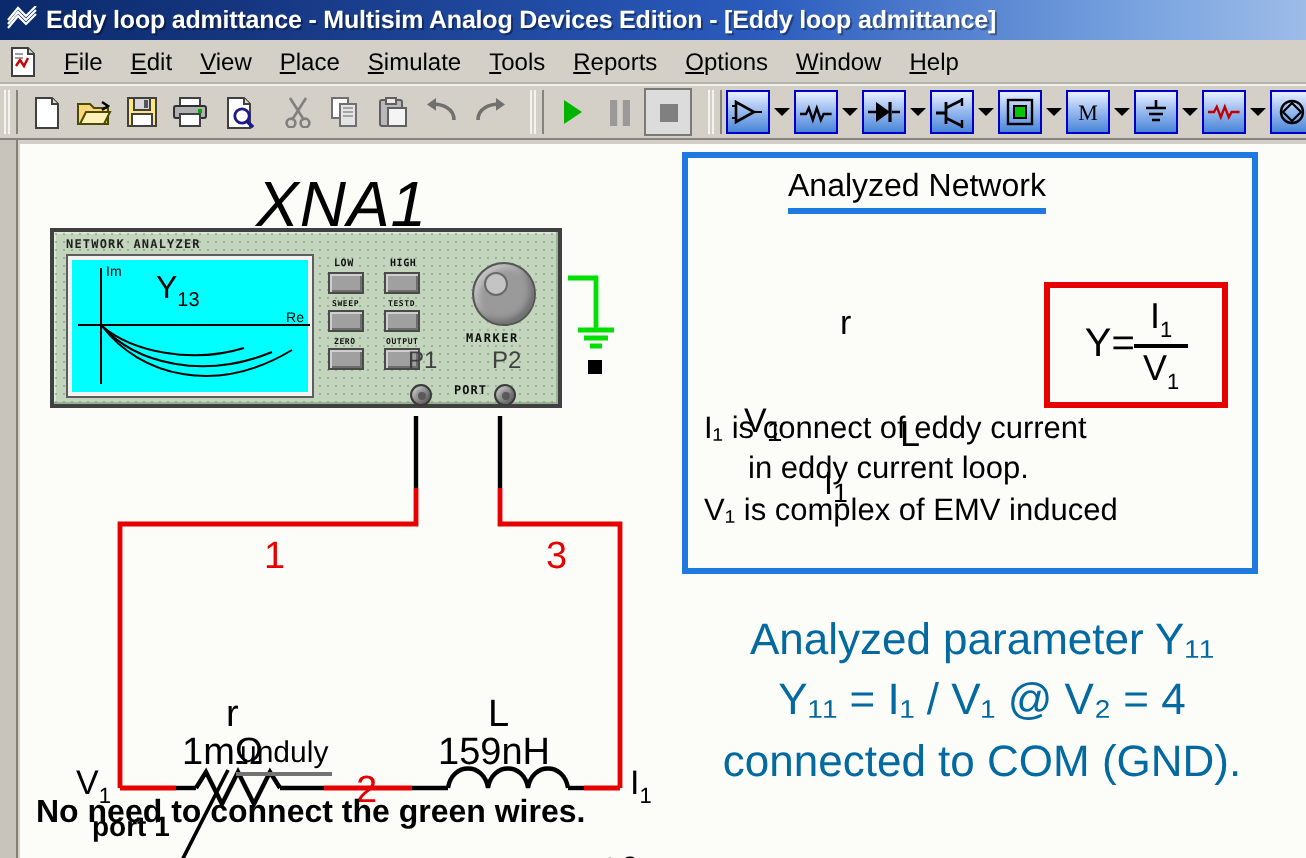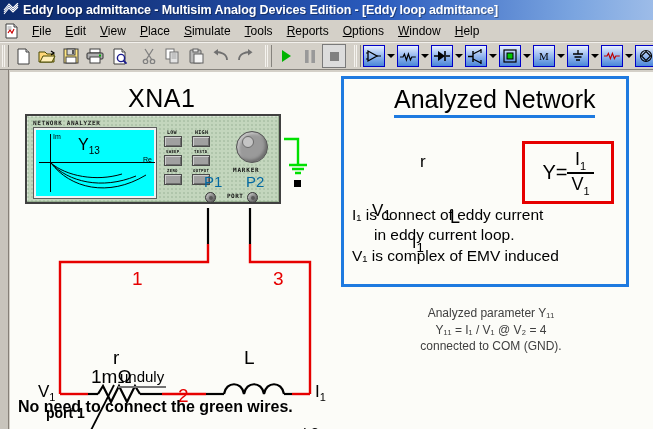--- a/index.html
+++ b/index.html
@@ -95,21 +95,21 @@
   }
   #canvas {
     position: absolute; left: 10px; top: 2px; width: 643px; height: 357px;
     background: #fcfcf8;
     overflow: hidden;
   }
 
   
   #xna-label {
     position: absolute; left: 118px; top: 12px;
-    font-size: 25px; color: #000; letter-spacing: 0.5px;
+    font-size: 32px; color: #000; letter-spacing: 0.5px; font-style: italic;
   }
   #analyzer {
     position: absolute; left: 15px; top: 42px; width: 256px; height: 90px;
     background: #c3d6bd;
     border: 2px solid #404040;
     border-right-color: #404040;
     box-shadow: inset -1px -1px 0 #9ab293, inset 1px 1px 0 #dbe8d7;
   }
   #analyzer::after {
     content: ""; position: absolute; inset: 0;
@@ -161,21 +161,21 @@
     content: ""; position: absolute; left: 5px; top: 4px;
     width: 10px; height: 10px; border-radius: 50%;
     background: #c4c4c4; border: 1px solid #6a6a6a;
   }
   #na-marker {
     position: absolute; left: 206px; top: 50px; z-index: 3;
     font-family: "DejaVu Sans Mono", monospace;
     font-size: 6px; font-weight: bold; color: #101010; letter-spacing: 0.8px;
   }
   .na-port-lbl {
-    position: absolute; font-size: 15px; color: #0369a1; z-index: 3;
+    position: absolute; font-size: 12px; color: #404040; z-index: 3;
   }
   .na-jack {
     position: absolute; width: 11px; height: 11px; border-radius: 50%;
     background: #8e8e8e; border: 1px solid #3a3a3a; z-index: 3;
     box-shadow: inset -1px -1px 2px #5e5e5e, inset 1px 1px 2px #c9c9c9;
   }
   .na-jack::after {
     content: ""; position: absolute; left: 3px; top: 3px;
     width: 4px; height: 4px; border-radius: 50%; background: #595959;
   }
@@ -195,40 +195,40 @@
   
   .lbl { position: absolute; color: #000; }
   .netnum { font-size: 19px; font-weight: normal; color: #e60000; }
 
   
   #an-box {
     position: absolute; left: 331px; top: 4px; width: 288px; height: 211px;
     border: 3px solid #1e7ae0; background: #fcfcf8;
   }
   #an-title {
-    position: absolute; left: 50px; top: 6px; font-size: 25px; color: #000;
+    position: absolute; left: 50px; top: 6px; font-size: 16px; color: #000;
     border-bottom: 3px solid #1e7ae0; padding-bottom: 1px;
   }
   #an-text {
     position: absolute; left: 8px; top: 126px; font-size: 15.5px; color: #000;
     line-height: 1.32;
   }
   #y-eqbox {
     position: absolute; left: 178px; top: 62px; width: 92px; height: 63px;
     border: 3px solid #e60000; background: #fcfcf8;
     display: flex; align-items: center; justify-content: center;
   }
   .frac { display: inline-block; text-align: center; vertical-align: middle; }
   .frac .num { display: block; border-bottom: 2px solid #000; padding: 0 4px; }
   .frac .den { display: block; padding: 0 4px; }
 
   
   #param-text {
     position: absolute; left: 331px; top: 233px; width: 300px;
-    text-align: center; font-size: 12px; color: #404040; line-height: 1.38;
+    text-align: center; font-size: 22px; color: #0369a1; line-height: 1.38;
   }
 
   
   #note-text {
     position: absolute; left: 8px; top: 326px; font-size: 16px;
     font-weight: bold; color: #000;
   }
   #unduly {
     position: absolute; left: 108px; top: 296px; font-size: 15px;
     color: #000; border-bottom: 2px solid #737373; padding: 0 2px 1px 2px;
@@ -571,20 +571,21 @@
       <div class="lbl" style="left:305px; top:310px; font-size:17px;">
         <span>I</span><sub style="font-size:11px;">1</sub>
       </div>
 
       <div class="lbl" style="left:36px; top:333px; font-size:14px; font-weight:bold;">port 1</div>
       <div class="lbl" style="left:270px; top:353px; font-size:14px; font-weight:bold;">port 2</div>
 
       <div class="lbl" style="left:103px; top:275px; font-size:19px;">r</div>
       <div class="lbl" style="left:81px; top:294px; font-size:19px;">1mΩ</div>
       <div class="lbl" style="left:234px; top:275px; font-size:19px;">L</div>
+      <div class="lbl" style="left:209px; top:294px; font-size:19px;">159nH</div>
 
       <div id="unduly">unduly</div>
       <div id="note-text">No need to connect the green wires.</div>
 
       <div id="an-box">
         <div id="an-title">Analyzed Network</div>
 
         <div class="lbl" style="left:28px; top:122px; font-size:17px;">
           <span>V</span><sub>1</sub>
         </div>

